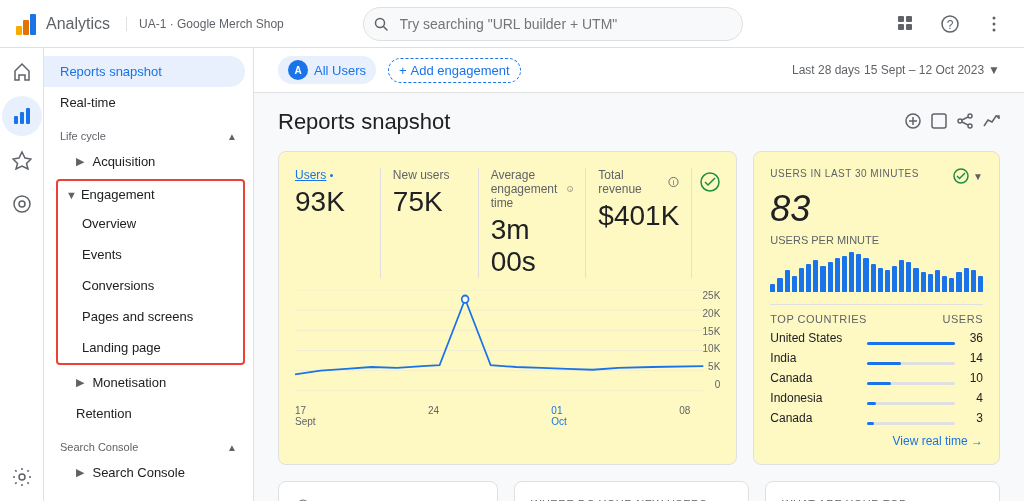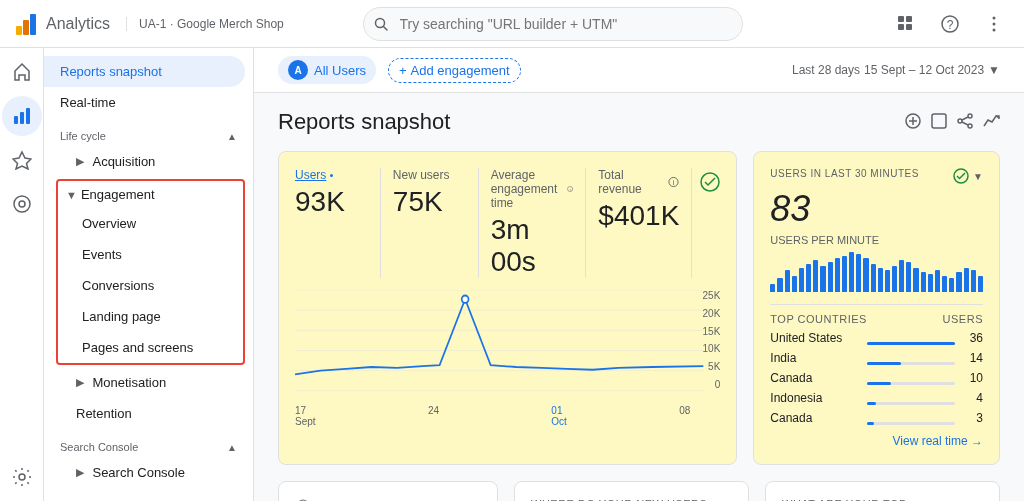--- a/index.html
+++ b/index.html
@@ -201,24 +201,24 @@
         <div class="nav-item nav-sub" style="padding-left:24px;">
           <span>Overview</span>
         </div>
         <div class="nav-item nav-sub" style="padding-left:24px;">
           <span>Events</span>
         </div>
         <div class="nav-item nav-sub" style="padding-left:24px;">
           <span>Conversions</span>
         </div>
         <div class="nav-item nav-sub" style="padding-left:24px;">
+          <span>Pages and screens</span>
+        </div>
+        <div class="nav-item nav-sub" style="padding-left:24px;">
           <span>Landing page</span>
-        </div>
-        <div class="nav-item nav-sub" style="padding-left:24px;">
-          <span>Pages and screens</span>
         </div>
       </div>
     </div>
 
     <div class="nav-item nav-sub">
       <span class="expand-icon">▶</span>
       <span>Monetisation</span>
     </div>
     <div class="nav-item nav-sub">
       <span>Retention</span>

